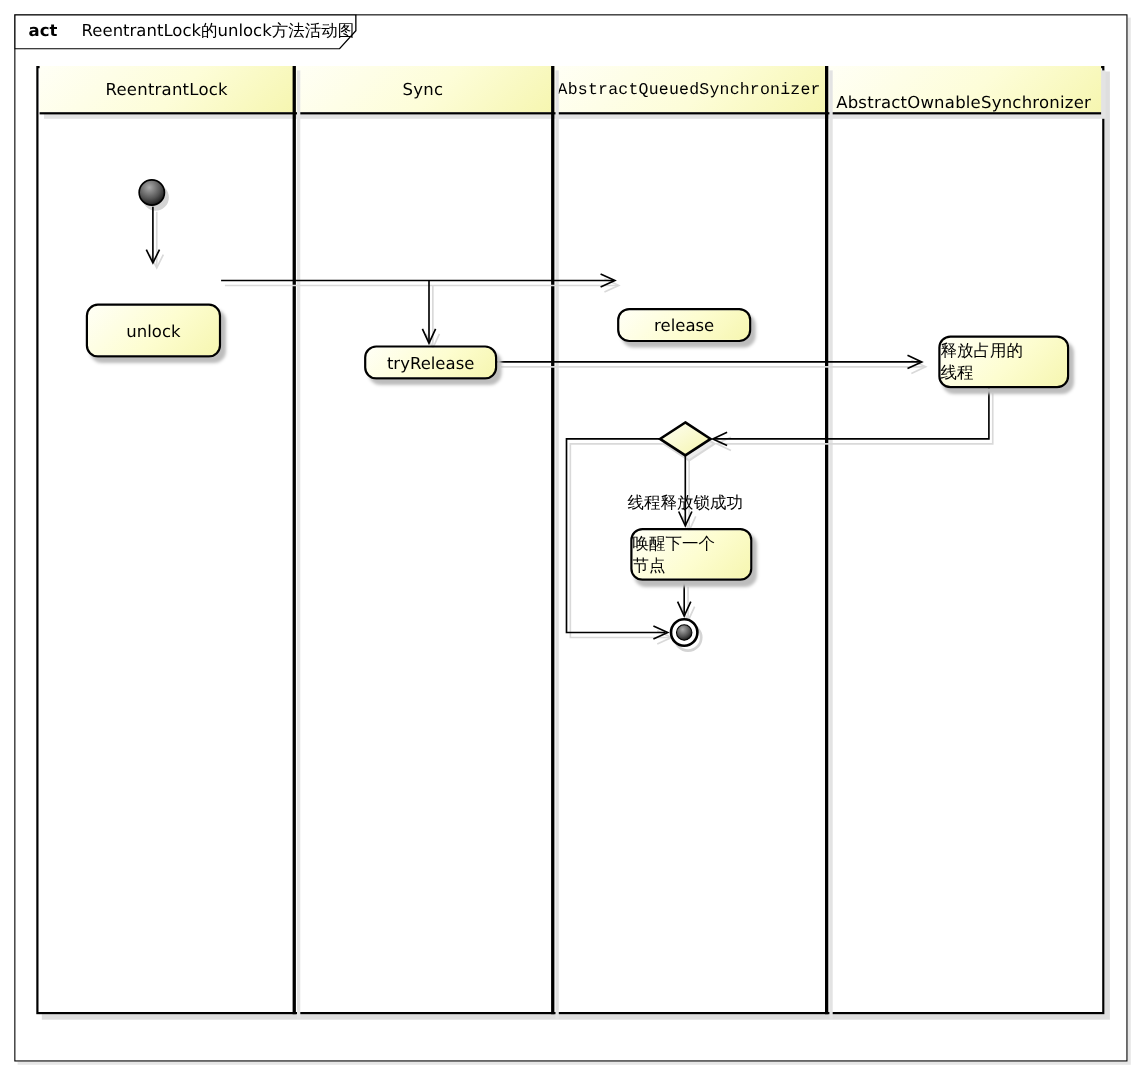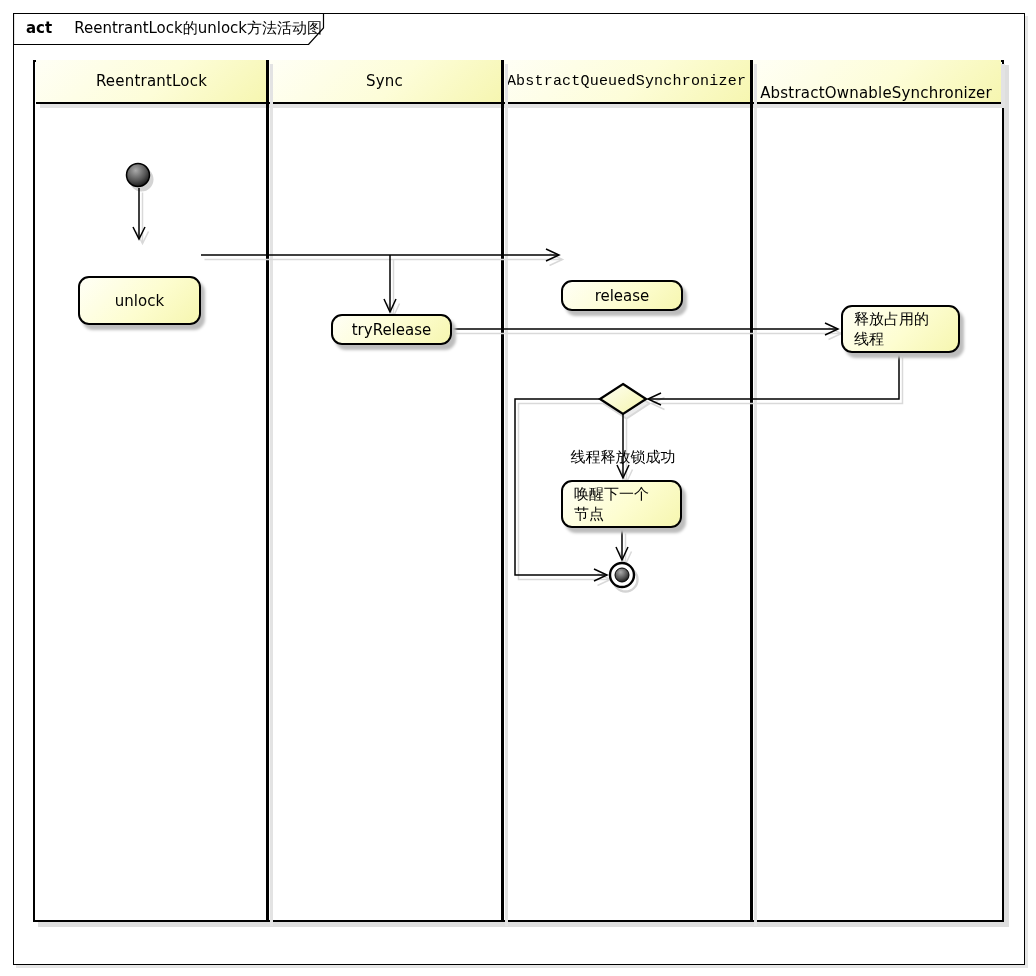--- a/index.html
+++ b/index.html
@@ -61,27 +61,27 @@
   .activity{
     position:absolute;box-sizing:border-box;
     border:2.5px solid var(--c-border);border-radius:11px;
     background:linear-gradient(135deg,var(--c-fill-light) 0%,#fdfdd0 55%,var(--c-fill-dark) 100%);
     box-shadow:4px 5px 3px var(--c-shadow);
     font-size:15px;display:flex;align-items:center;justify-content:center;
     white-space:nowrap;
   }
   .activity.multiline{
     flex-direction:column;align-items:flex-start;justify-content:center;
-    padding-left:11px;line-height:20px;font-size:15px;
+    line-height:20px;font-size:15px;margin-left:12px;
   }
   .act-unlock{left:78px;top:240px;width:123px;height:49px;margin-top:36px;}
   .act-release{left:561px;top:236px;width:122px;height:31px;margin-top:44px;}
   .act-tryrelease{left:331px;top:314px;width:121px;height:31px;}
   .act-relthread{left:841px;top:305px;width:119px;height:48px;}
-  .act-wakenext{left:561px;top:480px;width:121px;height:48px;}
+  .act-wakenext{left:561px;top:480px;width:111px;height:48px;}
   .guard-label{
     position:absolute;left:563px;top:448px;width:120px;text-align:center;
     font-size:15px;color:#000000;white-space:nowrap;
   }
 </style>
 </head>
 <body>
 
 <div class="canvas">
 

